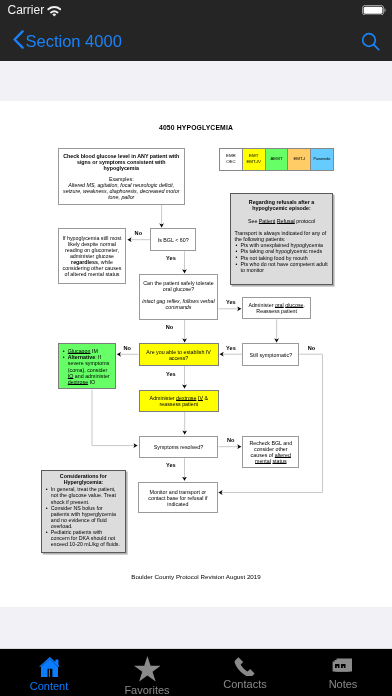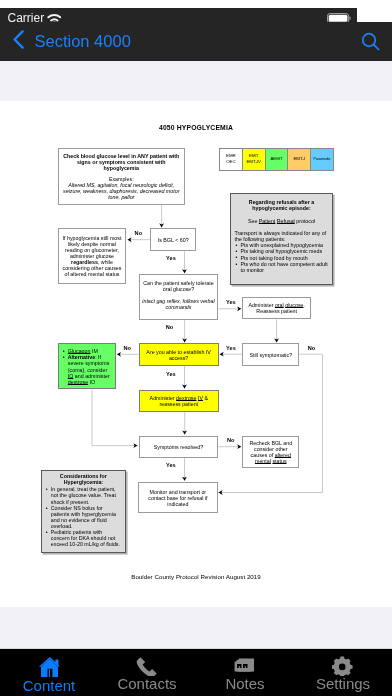--- a/index.html
+++ b/index.html
@@ -2,30 +2,30 @@
 <html><head>
 <meta charset="utf-8">
 <title>4050</title>
 <style>
   * { box-sizing: border-box; margin: 0; padding: 0; }
   html, body { width: 392px; height: 696px; overflow: hidden; }
   body { font-family: "Liberation Sans", sans-serif; background: #fff; -webkit-font-smoothing: antialiased; }
   .phone { position: relative; width: 392px; height: 696px; background: #fff; }
 
   
-  .statusbar { position: absolute; left: 0; top: 8px; width: 357px; height: 22px; background: #252525; color: #f2f2f2; }
+  .statusbar { position: absolute; left: 0; top: 0; width: 392px; height: 22px; background: #252525; color: #f2f2f2; }
   .sb-left { position: absolute; left: 7.5px; top: 3.4px; display: flex; align-items: flex-start; gap: 2.6px; }
   .sb-carrier { font-size: 12px; line-height: 14px; }
   .sb-time { position: absolute; left: 0; right: 0; top: 4.5px; text-align: center; font-size: 12px; font-weight: bold; line-height: 14px; }
   .sb-right { position: absolute; right: 5.6px; top: 1.2px; display: flex; align-items: center; }
 
   
   .navbar { position: absolute; left: 0; top: 22px; width: 392px; height: 39px; background: #252525; }
   .nav-back { position: absolute; left: 12.5px; top: 8px; display: flex; align-items: center; color: #1a82f7; }
-  .nav-back-label { font-size: 16.5px; margin-left: 11px; line-height: 19px; }
+  .nav-back-label { font-size: 16.5px; margin-left: 2px; line-height: 19px; }
   .nav-title { position: absolute; left: 0; right: 0; top: 7.5px; text-align: center; color: #fff; font-size: 18px; font-weight: bold; line-height: 21px; }
   .nav-search { position: absolute; right: 12px; top: 10px; }
 
   
   .content { position: absolute; left: 0; top: 61px; width: 392px; height: 587px; background: #f2f1f6; overflow: hidden; }
   .page { position: absolute; left: 0; top: 40px; width: 392px; height: 506px; background: #fff; }
 
   
   .chart { position: absolute; left: 0; top: 0; width: 392px; height: 506px; }
   .doc-title { position: absolute; left: 0; right: 0; top: 23px; text-align: center; font-size: 6.8px; font-weight: bold; color: #000; letter-spacing: .15px; }
@@ -53,21 +53,21 @@
   .scope-cell { flex: 1; display: flex; flex-direction: column; align-items: center; justify-content: center; font-size: 4.4px; line-height: 1.45; border: 0.7px solid #888; border-right: none; text-align: center; }
   .scope-cell:last-child { border-right: 0.7px solid #888; }
   .scope-cell .tiny { font-size: 3.6px; }
 
   svg.links { position: absolute; left: 0; top: 0; width: 392px; height: 506px; pointer-events: none; }
 
   
   .tabbar { position: absolute; left: 0; bottom: 0; width: 392px; height: 48px; background: #000; border-top: 1.2px solid #d8d8d8; display: flex; }
   .tab { flex: 1; display: flex; flex-direction: column; align-items: center; justify-content: flex-start; padding-top: 7.4px; color: #8a8a8a; }
   .tab.active { color: #0a7cff; }
-  .tab-label { font-size: 15px; line-height: 12px; margin-top: 2px; }
+  .tab-label { font-size: 11px; line-height: 12px; margin-top: 2px; }
 </style>
 </head>
 <body>
 
 <div class="phone">
 
   <div class="statusbar">
     <div class="sb-left">
       <span class="sb-carrier">Carrier</span>
       <span class="sb-wifi">
@@ -251,39 +251,38 @@
   <div class="tabbar">
     <div class="tab active">
       <svg width="20.6" height="21.2" viewBox="0 0 20.6 21.2">
         <path d="M10.8 2.9 L1.8 10.8 H0 L10.8 0.9 L16.4 6.0 V3.6 h3.0 V8.7 L21.0 10.8 H19.2 Z" fill="currentColor"></path>
         <path d="M2.0 10.8 L10.8 3.1 L19.0 10.8 V21.0 H13.4 V12.7 h-4.9 V21.0 H2.0 Z" fill="currentColor"></path>
         <rect x="9.9" y="13.3" width="1.1" height="7.7" fill="currentColor"></rect>
       </svg>
       <span class="tab-label">Content</span>
     </div>
     <div class="tab">
+      <svg width="26.8" height="25.5" viewBox="0 0 26.8 25.5">
+        <polygon points="13.40,0.00 16.56,9.74 26.80,9.74 18.52,15.75 21.68,25.49 13.40,19.47 5.12,25.49 8.28,15.75 0.00,9.74 10.24,9.74" fill="currentColor"></polygon>
+      </svg>
+      <span class="tab-label">Favorites</span>
+    </div>
+    <div class="tab">
       <svg width="22" height="20" viewBox="0 0 22 20">
         <path d="M4.4 1.2L1.3 4.3c-.8.8-.9 2 0 4 1 2.3 2.9 5 5.1 7.2 2.2 2.2 4.9 4.1 7.2 5.1 2 .9 3.2.8 4-.0l3.1-3.1-4.6-4.6-2.5 2.5c-1.1-.5-2.6-1.7-3.9-3-1.3-1.3-2.5-2.8-3-3.9l2.5-2.5z" fill="currentColor"></path>
       </svg>
       <span class="tab-label">Contacts</span>
     </div>
     <div class="tab">
       <svg width="22" height="20" viewBox="0 0 22 20">
         <rect x="4.5" y="2.5" width="15.5" height="13" fill="currentColor"></rect>
         <rect x="2.5" y="4" width="15.5" height="11.5" fill="currentColor"></rect>
         <rect x="0.6" y="5.5" width="15.5" height="10" fill="currentColor"></rect>
         <rect x="3" y="8" width="4.5" height="4" fill="#000"></rect>
         <rect x="9" y="8" width="4.5" height="4" fill="#000"></rect>
         <rect x="4.8" y="10" width="1" height="3" fill="currentColor"></rect>
         <rect x="10.8" y="10" width="1" height="3" fill="currentColor"></rect>
       </svg>
       <span class="tab-label">Notes</span>
     </div>
-    <div class="tab">
-      <svg width="22" height="20" viewBox="0 0 22 20">
-        <path d="M8.5 0.5h3.4l.5 2.1c.7.2 1.3.5 1.9.9l1.9-1 2.4 2.4-1 1.9c.4.6.7 1.2.9 1.9l2.1.5v3.4l-2.1.5c-.2.7-.5 1.3-.9 1.9l1 1.9-2.4 2.4-1.9-1c-.6.4-1.2.7-1.9.9l-.5 2.1H8.5L8 19.2c-.7-.2-1.3-.5-1.9-.9l-1.9 1-2.4-2.4 1-1.9c-.4-.6-.7-1.2-.9-1.9L-0.2 12.6V9.2l2.1-.5c.2-.7.5-1.3.9-1.9l-1-1.9L4.2 2.5l1.9 1c.6-.4 1.2-.7 1.9-.9z" fill="currentColor"></path>
-        <circle cx="10.2" cy="10.9" r="3.3" fill="#000"></circle>
-      </svg>
-      <span class="tab-label">Settings</span>
-    </div>
   </div>
 
 </div>
 
 </body></html>

